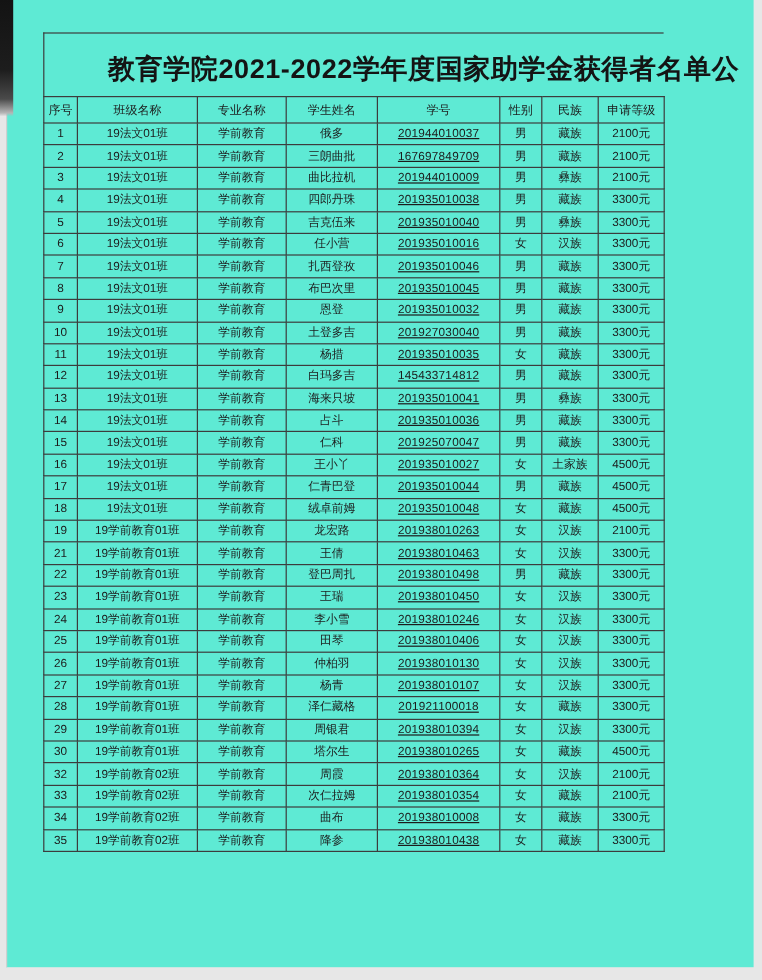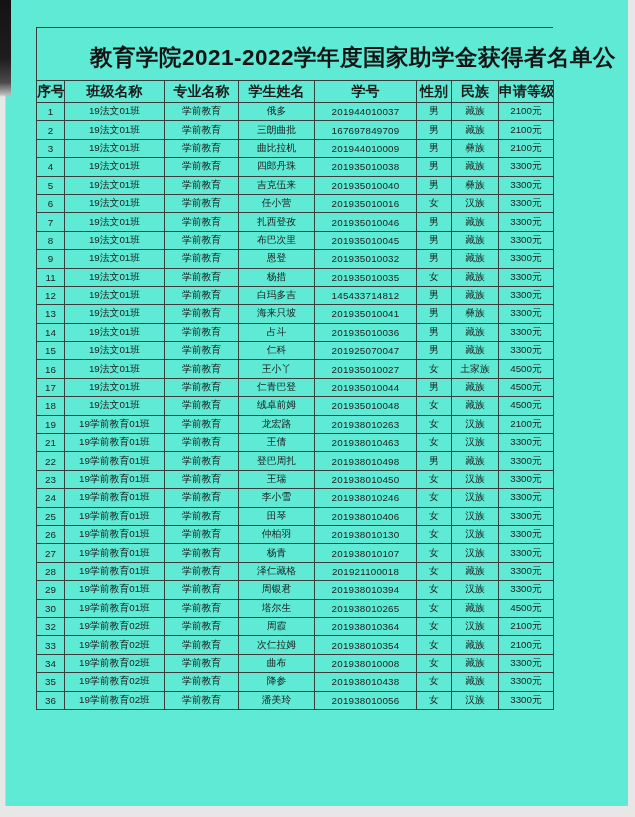--- a/index.html
+++ b/index.html
@@ -61,29 +61,29 @@
     border: 1px solid #3c3c3c;
     padding: 0;
     text-align: center;
     vertical-align: middle;
     color: #1c1c1c;
     overflow: hidden;
     white-space: nowrap;
   }
   table.grid th {
     height: 21px;
-    font-size: 14px;
-    font-weight: 700;
+    font-size: 10px;
+    font-weight: 400;
   }
   table.grid td {
     height: 17.4px;
     font-size: 9.8px;
     font-weight: 400;
   }
-  table.grid td.col-id { letter-spacing: 0.2px; }
+  table.grid td.col-id { letter-spacing: 0.2px; text-decoration: underline; }
 </style>
 </head>
 <body>
 
 <div class="page">
   <div class="sheet-table">
     <div class="title-cell">
       <span class="title-text">教育学院2021-2022学年度国家助学金获得者名单公</span>
     </div>
     <table class="grid">
@@ -194,20 +194,30 @@
             <td>9</td>
             <td>19法文01班</td>
             <td>学前教育</td>
             <td>恩登</td>
             <td class="col-id">201935010032</td>
             <td>男</td>
             <td>藏族</td>
             <td>3300元</td>
           </tr>
           <tr>
+            <td>10</td>
+            <td>19法文01班</td>
+            <td>学前教育</td>
+            <td>土登多吉</td>
+            <td class="col-id">201927030040</td>
+            <td>男</td>
+            <td>藏族</td>
+            <td>3300元</td>
+          </tr>
+          <tr>
             <td>11</td>
             <td>19法文01班</td>
             <td>学前教育</td>
             <td>杨措</td>
             <td class="col-id">201935010035</td>
             <td>女</td>
             <td>藏族</td>
             <td>3300元</td>
           </tr>
           <tr>
@@ -421,29 +431,19 @@
             <td>3300元</td>
           </tr>
           <tr>
             <td>35</td>
             <td>19学前教育02班</td>
             <td>学前教育</td>
             <td>降参</td>
             <td class="col-id">201938010438</td>
             <td>女</td>
             <td>藏族</td>
-            <td>3300元</td>
-          </tr>
-          <tr>
-            <td>36</td>
-            <td>19学前教育02班</td>
-            <td>学前教育</td>
-            <td>潘美玲</td>
-            <td class="col-id">201938010056</td>
-            <td>女</td>
-            <td>汉族</td>
             <td>3300元</td>
           </tr>
         </tbody>
     </table>
   </div>
 </div>
 <div class="corner-shadow"></div>
 
 </body></html>

